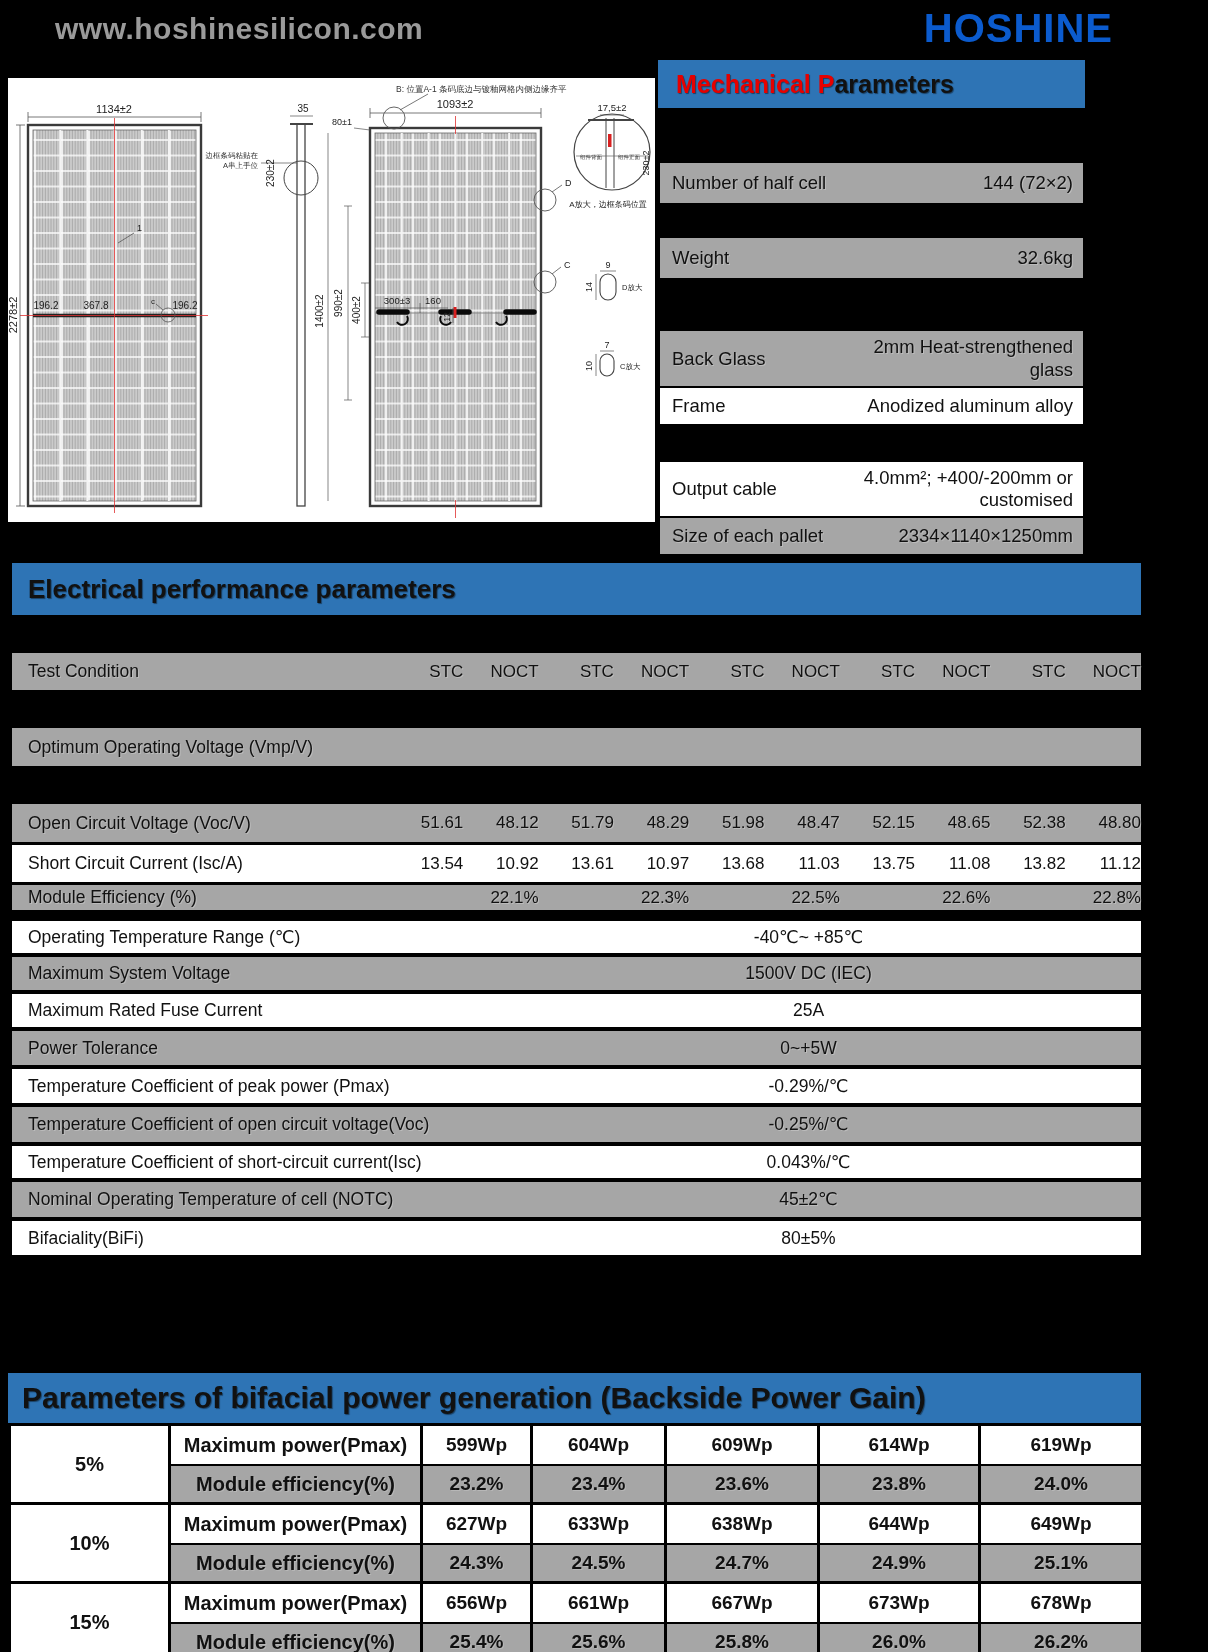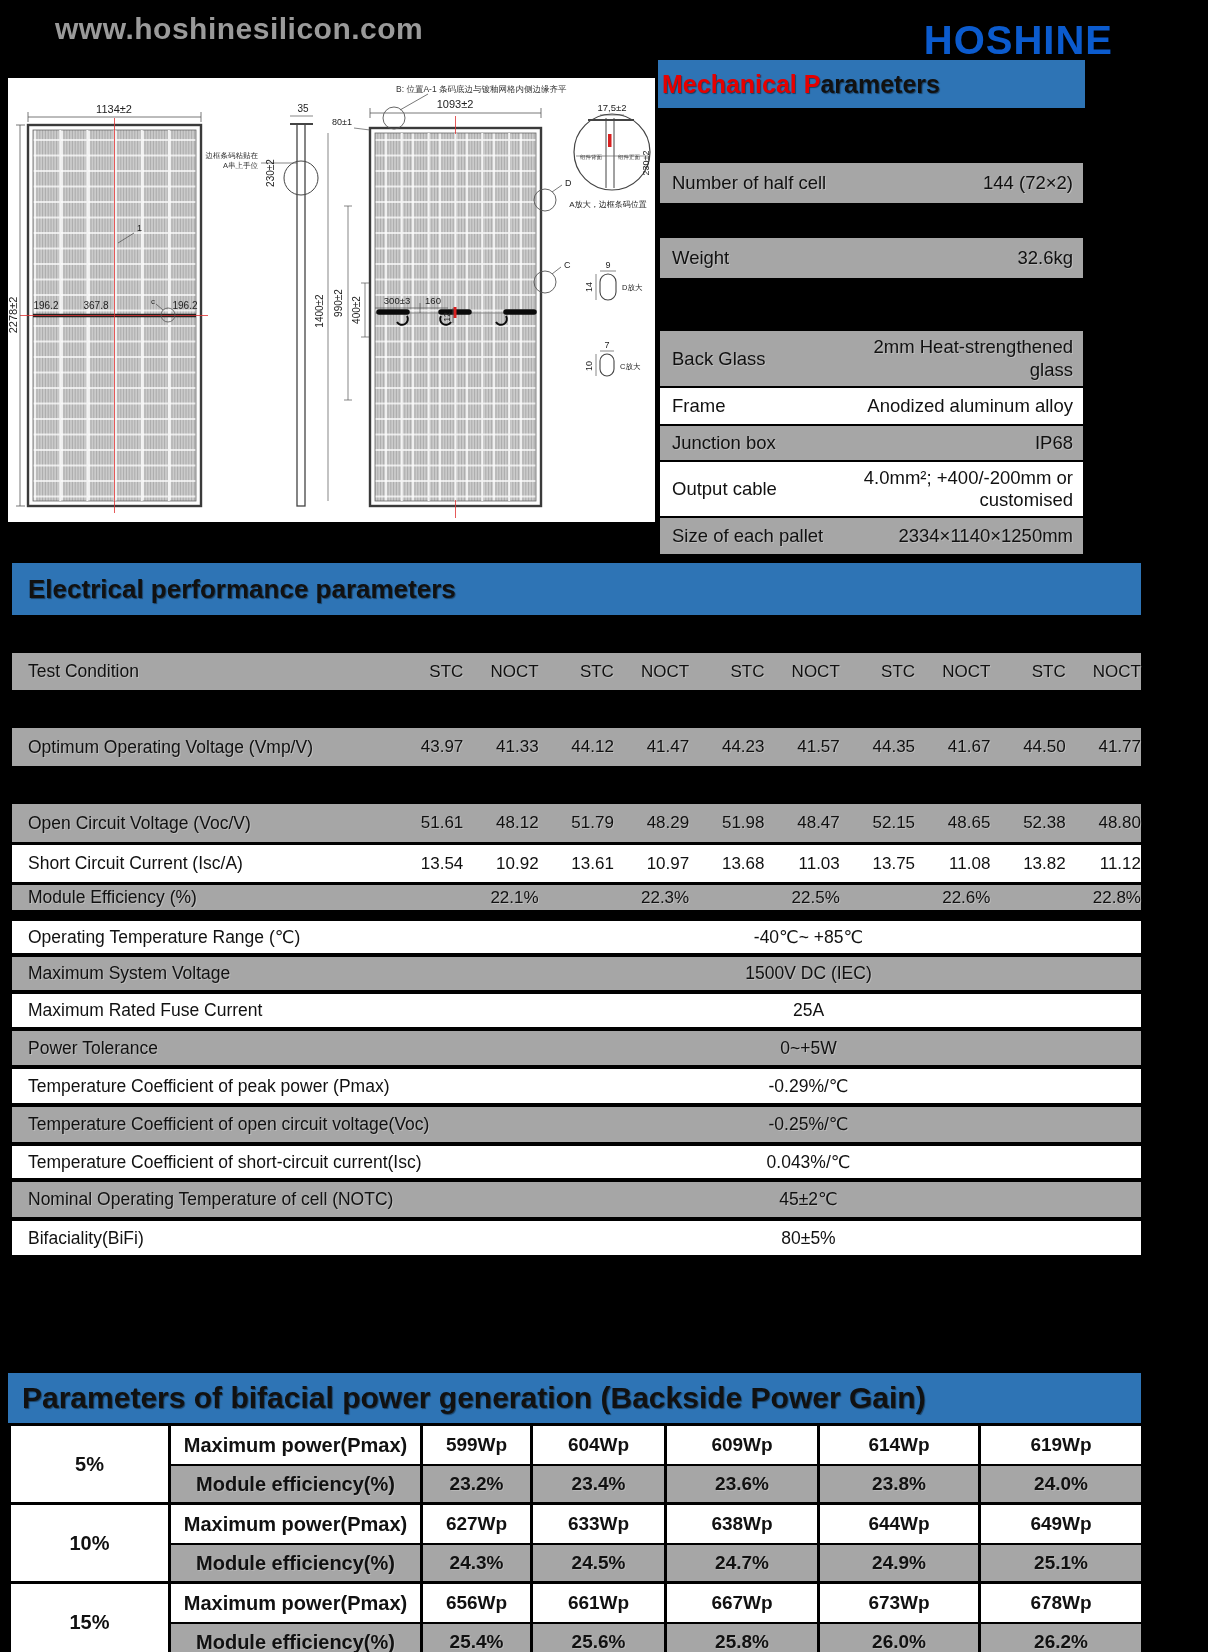--- a/index.html
+++ b/index.html
@@ -1,30 +1,30 @@
 <!DOCTYPE html>
 <html><head>
 <meta charset="utf-8">
 <style>
   html,body{margin:0;padding:0;background:#000;}
   .page{position:relative;width:1208px;height:1652px;background:#000;overflow:hidden;
         font-family:"Liberation Sans","DejaVu Sans",sans-serif;color:#111;}
 
   
   .url{position:absolute;left:55px;top:12px;font-size:30px;font-weight:600;color:#9a9a9a;letter-spacing:.5px;}
-  .brand{position:absolute;right:95px;top:18px;font-size:40px;font-weight:800;color:#0b5bce;letter-spacing:1px;}
+  .brand{position:absolute;right:95px;top:6px;font-size:40px;font-weight:800;color:#0b5bce;letter-spacing:1px;}
 
   
   .drawing{position:absolute;left:8px;top:78px;width:647px;height:444px;background:#fff;}
   .drawing svg{display:block;}
 
   
   .banner{position:absolute;background:#2e74b5;display:flex;align-items:center;box-sizing:border-box;
           text-shadow:1px 1px 1px rgba(0,0,0,.45);}
-  .banner-mech{left:658px;top:60px;width:427px;height:48px;padding-left:4px;font-size:25px;font-weight:600;}
+  .banner-mech{left:658px;top:60px;width:427px;height:48px;padding-left:18px;font-size:25px;font-weight:600;}
   .banner-mech .red{color:#e60000;}
   .banner-elec{left:12px;top:563px;width:1129px;height:52px;padding-left:16px;font-size:26px;font-weight:700;}
   .banner-bif{left:8px;top:1373px;width:1133px;height:50px;padding-left:14px;font-size:30px;font-weight:600;align-items:center;}
 
   
   .mrow{position:absolute;left:660px;width:423px;box-sizing:border-box;display:flex;align-items:center;
         justify-content:space-between;padding:0 10px 0 12px;font-size:18.5px;
         text-shadow:1px 1px 0 rgba(255,255,255,.25);}
   .mrow .mval{text-align:right;max-width:248px;line-height:1.2;}
   .gray{background:#a6a6a6;}
@@ -231,24 +231,20 @@
     <span class="mval">32.6kg</span>
   </div>
   <div class="mrow gray" style="top:331px;height:55px">
     <span>Back Glass</span>
     <span class="mval" style="max-width:215px">2mm Heat-strengthened glass</span>
   </div>
   <div class="mrow white" style="top:388px;height:36px">
     <span>Frame</span>
     <span class="mval">Anodized aluminum alloy</span>
   </div>
-  <div class="mrow gray" style="top:426px;height:34px">
-    <span>Junction box</span>
-    <span class="mval">IP68</span>
-  </div>
   <div class="mrow white" style="top:462px;height:54px">
     <span>Output cable</span>
     <span class="mval" style="max-width:240px">4.0mm²; +400/-200mm or customised</span>
   </div>
   <div class="mrow gray" style="top:518px;height:36px">
     <span>Size of each pallet</span>
     <span class="mval">2334×1140×1250mm</span>
   </div>
 
   <div class="banner banner-elec">
@@ -266,32 +262,20 @@
       <span>NOCT</span>
       <span>STC</span>
       <span>NOCT</span>
       <span>STC</span>
       <span>NOCT</span>
     </div>
   </div>
 
   <div class="erow gray" style="top:728px;height:38px">
     <div class="elabel">Optimum Operating Voltage (Vmp/V)</div>
-    <div class="edata">
-      <span>43.97</span>
-      <span>41.33</span>
-      <span>44.12</span>
-      <span>41.47</span>
-      <span>44.23</span>
-      <span>41.57</span>
-      <span>44.35</span>
-      <span>41.67</span>
-      <span>44.50</span>
-      <span>41.77</span>
-    </div>
   </div>
 
   <div class="erow gray" style="top:804px;height:38px">
     <div class="elabel">Open Circuit Voltage (Voc/V)</div>
     <div class="edata">
       <span>51.61</span>
       <span>48.12</span>
       <span>51.79</span>
       <span>48.29</span>
       <span>51.98</span>

